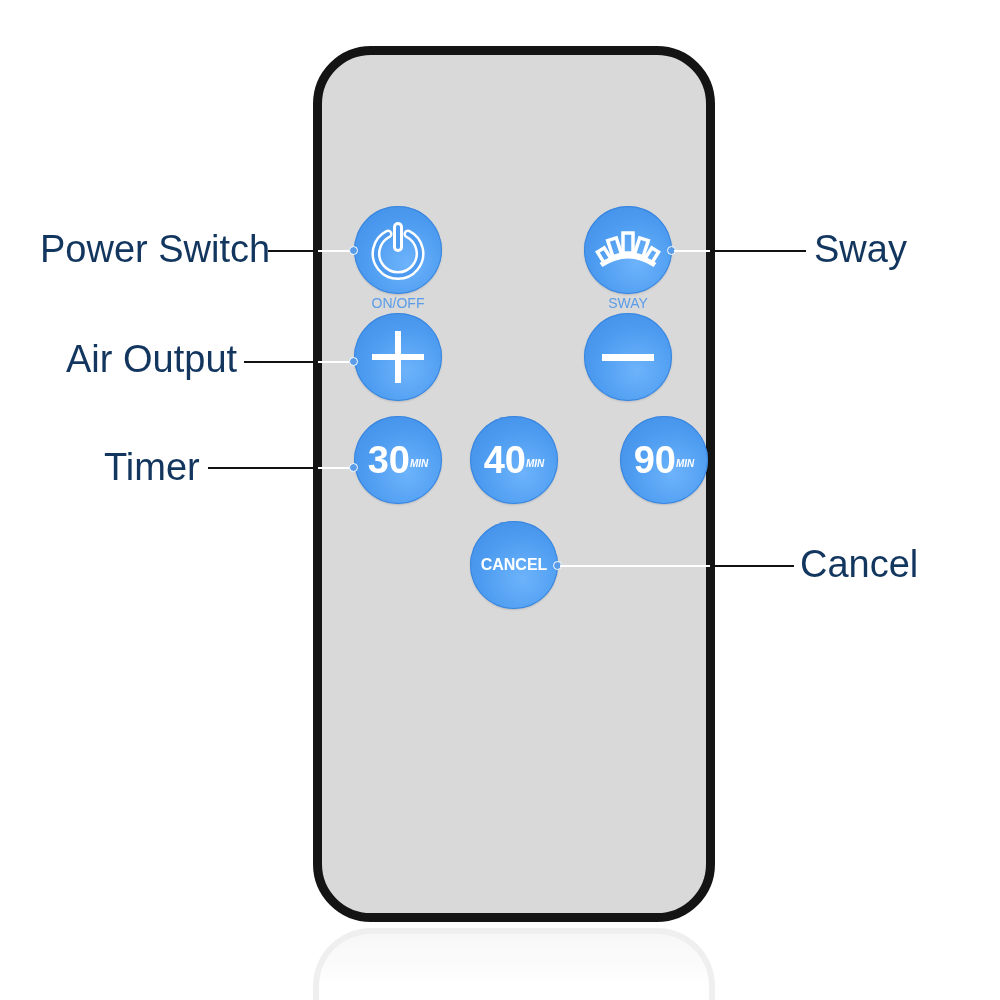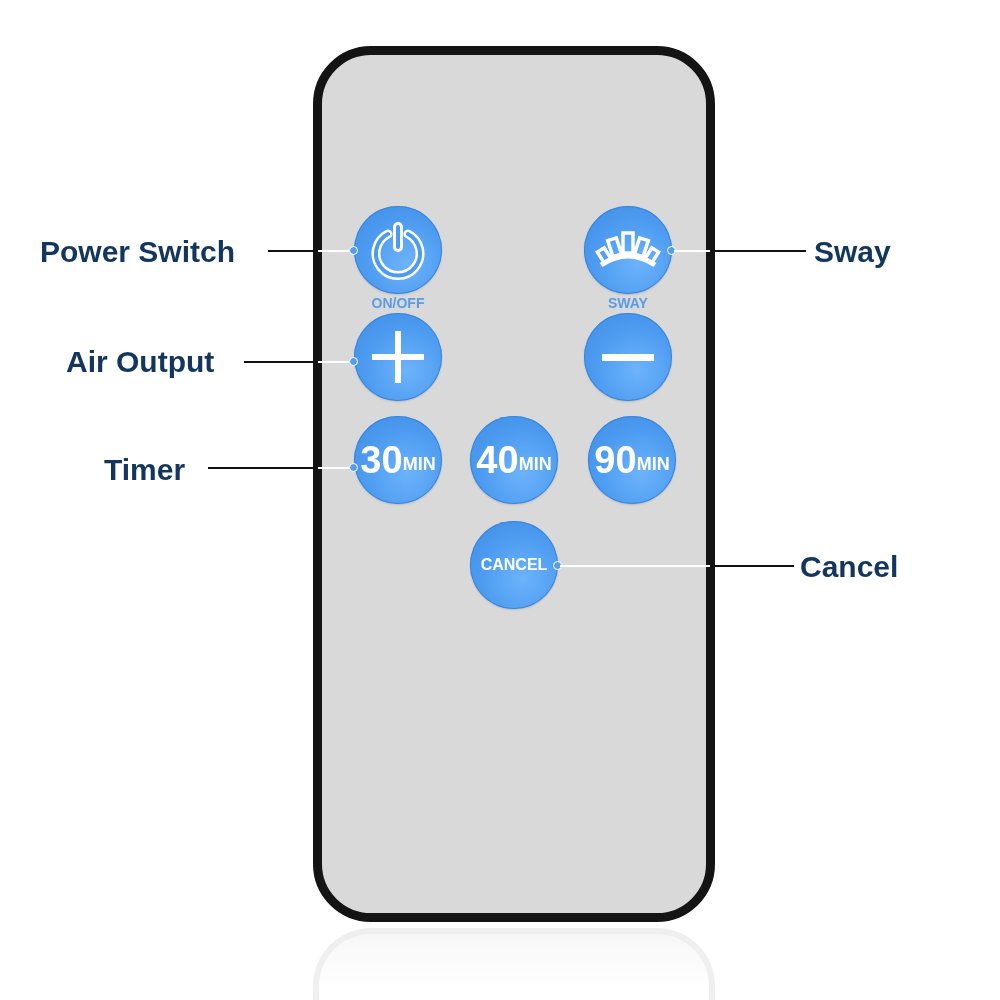--- a/index.html
+++ b/index.html
@@ -17,27 +17,27 @@
     opacity:0.8;
   }
   .btn {
     position:absolute; width:88px; height:88px; border-radius:50%;
     background:radial-gradient(circle at 60% 65%, #6db3fb 0%, #4c9bf0 55%, #3f8de6 100%);
     box-shadow: inset 0 0 0 1px #3a86de, 0 1px 2px rgba(0,0,0,0.15);
     color:#fff; display:flex; flex-direction:row; align-items:center; justify-content:center;
     box-sizing:border-box; cursor:pointer;
   }
   .btn .num { font-weight:700; font-size:38px; line-height:36px; letter-spacing:0px; }
-  .btn .min { font-weight:700; font-size:18px; line-height:14px; margin-top:8px; }
+  .btn .min { font-weight:700; font-size:10px; line-height:14px; margin-top:8px;font-style:italic; }
   .btn .cancel { font-weight:700; font-size:16px; }
   .btn-caption {
-    position:absolute; font-weight:700; font-size:14px; color:#5a9ce8; text-align:center; width:100px;
+    position:absolute; font-weight:400; font-size:14px; color:#5a9ce8; text-align:center; width:100px;
   }
   .label {
-    position:absolute; font-weight:700; font-size:30px; color:#13365f; white-space:nowrap;margin-top:7px;
+    position:absolute; font-weight:400; font-size:38px; color:#13365f; white-space:nowrap;
   }
   .line { position:absolute; height:2px; background:#111; }
   .line.white { background:#ffffff; }
   .dot {
     position:absolute; width:7px; height:7px; border-radius:50%; background:#5a9ce8;
     border:1.5px solid #ffffff; box-sizing:content-box;
   }
   svg { display:block; }
 </style>
 </head>
@@ -91,21 +91,21 @@
 </div>
 
 <div class="btn" style="left:354px;top:416px;">
   <span class="num">30</span>
   <span class="min">MIN</span>
 </div>
 <div class="btn" style="left:470px;top:416px;">
   <span class="num">40</span>
   <span class="min">MIN</span>
 </div>
-<div class="btn" style="left:588px;top:416px;">
+<div class="btn" style="left:620px;top:416px;">
   <span class="num">90</span>
   <span class="min">MIN</span>
 </div>
 
 <div class="btn" style="left:470px;top:521px;">
   <span class="cancel">CANCEL</span>
 </div>
 
 <div class="label" style="left:40px;top:228px;">Power Switch</div>
 <div class="line" style="left:268px;top:250px;width:50px;"></div>

